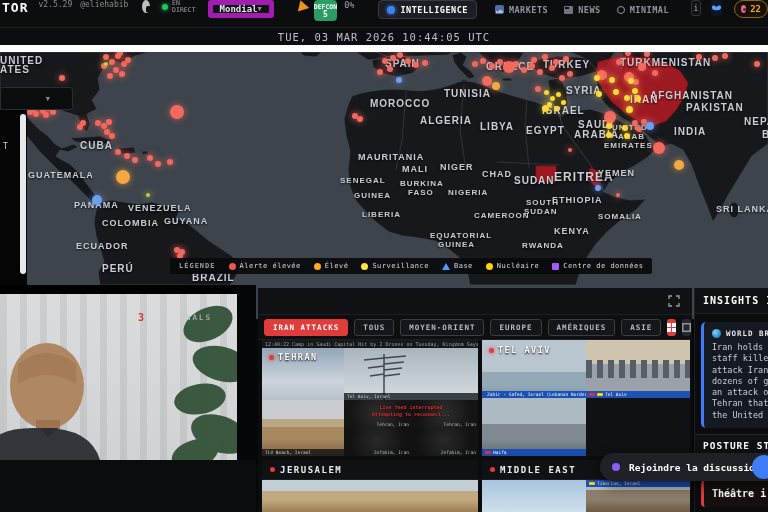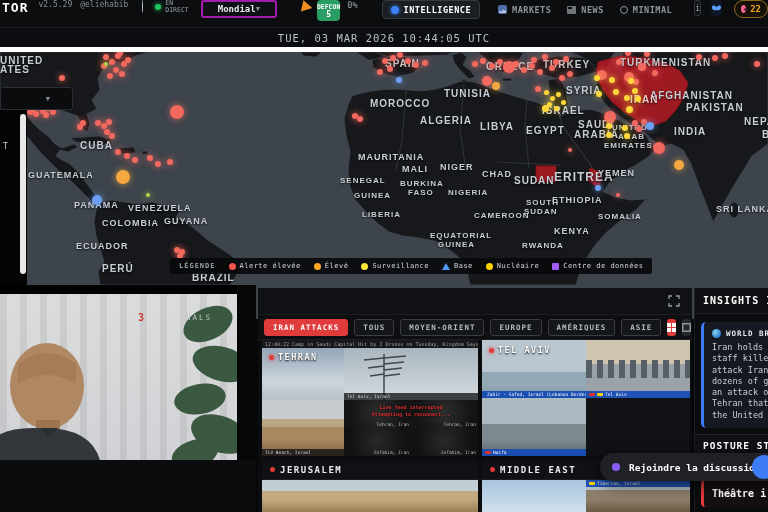--- a/index.html
+++ b/index.html
@@ -10,22 +10,22 @@
   .topbar{position:absolute;left:0;top:0;width:768px;height:28px;background:#0c0d0f;
           border-bottom:1px solid #1c1e22;display:flex;align-items:flex-start}
   .logo{font-weight:bold;font-size:13px;color:#fff;letter-spacing:1px;margin-left:2px}
   .ver,.handle{font-size:8px;color:#878d95}
   .ver{margin-left:10px}.handle{margin-left:8px}
   .gh{width:13px;height:13px;border-radius:50%;background:#b9bec5;margin-left:14px;position:relative}
   .gh:after{content:"";position:absolute;left:4px;top:6px;width:5px;height:6px;background:#0c0d0f;border-radius:2px 2px 0 0}
   .livewrap{display:flex;align-items:center;margin-left:12px;gap:4px}
   .gdot{width:6px;height:6px;border-radius:50%;background:#22c55e;box-shadow:0 0 5px #22c55e}
   .livetxt{font-size:6.5px;line-height:7px;color:#9aa1a9}
-  .scope{margin-left:12px;width:95px;height:18px;background:#0f1013;border:2px solid #a21caf;border-radius:3px;
-         display:flex;align-items:center;justify-content:space-between;padding:0 15px;color:#e3e6ea;font-weight:bold;font-size:9px}
+  .scope{margin-left:12px;width:95px;height:18px;background:#0f1013;border:5px solid #a21caf;border-radius:3px;
+         display:flex;align-items:center;justify-content:space-between;padding:0 7px;color:#e3e6ea;font-weight:bold;font-size:9px}
   .caret{color:#8a9097;font-size:7px}
   .warn{margin-left:22px;width:0;height:0;border-left:6px solid transparent;border-right:6px solid transparent;
         border-bottom:10px solid #f09022;transform:rotate(-18deg)}
   .defcon{margin-left:6px;width:34px;height:21px;background:#2a9d64;border-radius:4px;color:#fff;font-weight:bold;
           text-align:center;font-size:6.5px;line-height:8px;padding-top:3px}
   .defcon b{font-size:8px}
   .pct{margin-left:7px;font-size:8.5px;color:#9aa1a9}
   .navbtn{display:flex;align-items:center;gap:5px;height:19px;padding:0 8px;border-radius:4px;
           color:#8f959d;font-size:8.5px;font-weight:bold;letter-spacing:.5px}
   .navbtn.active{background:#1b1e23;border:1px solid #363a41;color:#fff;margin-left:24px}
@@ -37,21 +37,21 @@
   .ic-circ{width:8px;height:8px;border:1.5px solid #8f959d;border-radius:50%}
   .sqbtn{width:15px;height:16px;border:1px solid #33363c;border-radius:3px;background:#101114;
          color:#aab0b8;font-size:8px;display:flex;align-items:center;justify-content:center}
   .bsky{width:19px;height:16px;border-radius:3px;background:#0f1724;display:flex;align-items:center;justify-content:center;margin-left:10px}
   .counter{margin-left:12px;height:18px;min-width:34px;border:1px solid #8a6a1c;border-radius:9px;background:#161007;
            display:flex;align-items:center;gap:4px;padding:0 6px}
   .donut{width:8px;height:8px;border-radius:50%;background:#f06292;position:relative}
   .donut:after{content:"";position:absolute;left:2.5px;top:2.5px;width:3px;height:3px;border-radius:50%;background:#5a2340}
   .cnum{color:#f2a71b;font-weight:bold;font-size:9px}
   
-  .datebar{position:absolute;left:0;top:28px;width:768px;height:24px;background:#0b0d10;border-bottom:5px solid #ffffff;
+  .datebar{position:absolute;left:0;top:28px;width:768px;height:24px;background:#0b0d10;border-bottom:7px solid #ffffff;
            display:flex;align-items:center;justify-content:center;font-size:10.5px;color:#b9c0c9;letter-spacing:1px}
   
   .map{position:absolute;left:0;top:52px;width:768px;height:267px;background:#3d444c;overflow:hidden}
   .map svg{position:absolute;left:0;top:0}
   .mlabel{position:absolute;font-family:"Liberation Sans","DejaVu Sans",sans-serif;font-weight:bold;color:#c9ced4;
           letter-spacing:1px;text-shadow:0 1px 2px rgba(0,0,0,.85);white-space:nowrap}
   .dot{position:absolute;border-radius:50%}
   .legend{position:absolute;left:170px;top:206px;height:16px;display:flex;align-items:center;gap:13px;
           background:rgba(8,9,11,.9);border-radius:2px;padding:0 9px;white-space:nowrap}
   .legtitle{font-size:7px;font-weight:bold;color:#9aa0a8;letter-spacing:1px}

